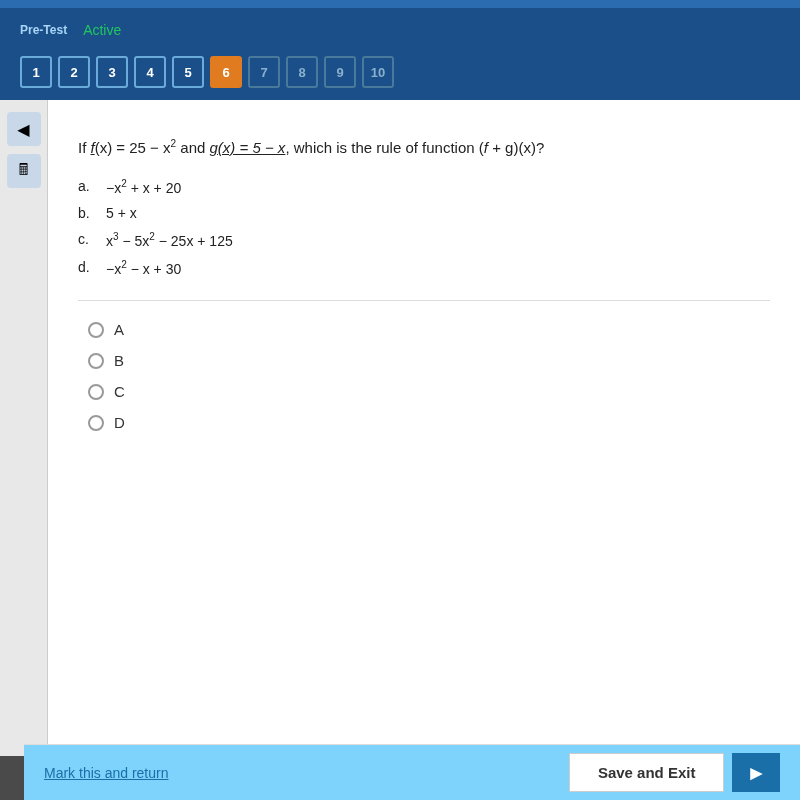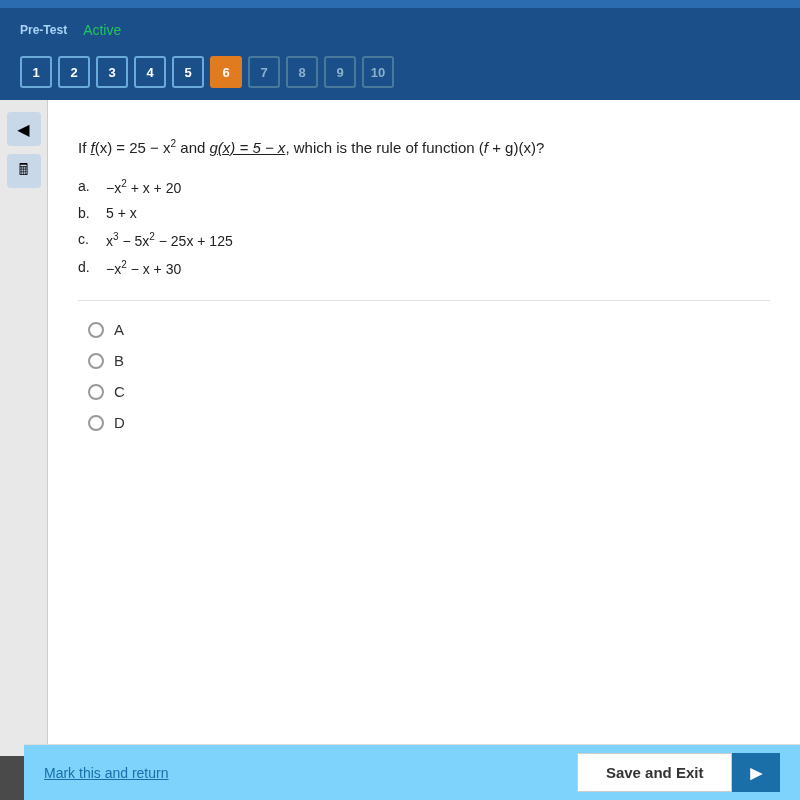--- a/index.html
+++ b/index.html
@@ -201,21 +201,21 @@
       color: #1a6fa8;
       font-size: 14px;
       text-decoration: underline;
       cursor: pointer;
       background: none;
       border: none;
     }
 
     .footer-right {
       display: flex;
-      gap: 0;
+      gap: 8px;
     }
 
     .save-exit-btn {
       background: white;
       border: 1px solid #ccc;
       padding: 10px 28px;
       font-size: 15px;
       color: #333;
       cursor: pointer;
       font-weight: bold;

